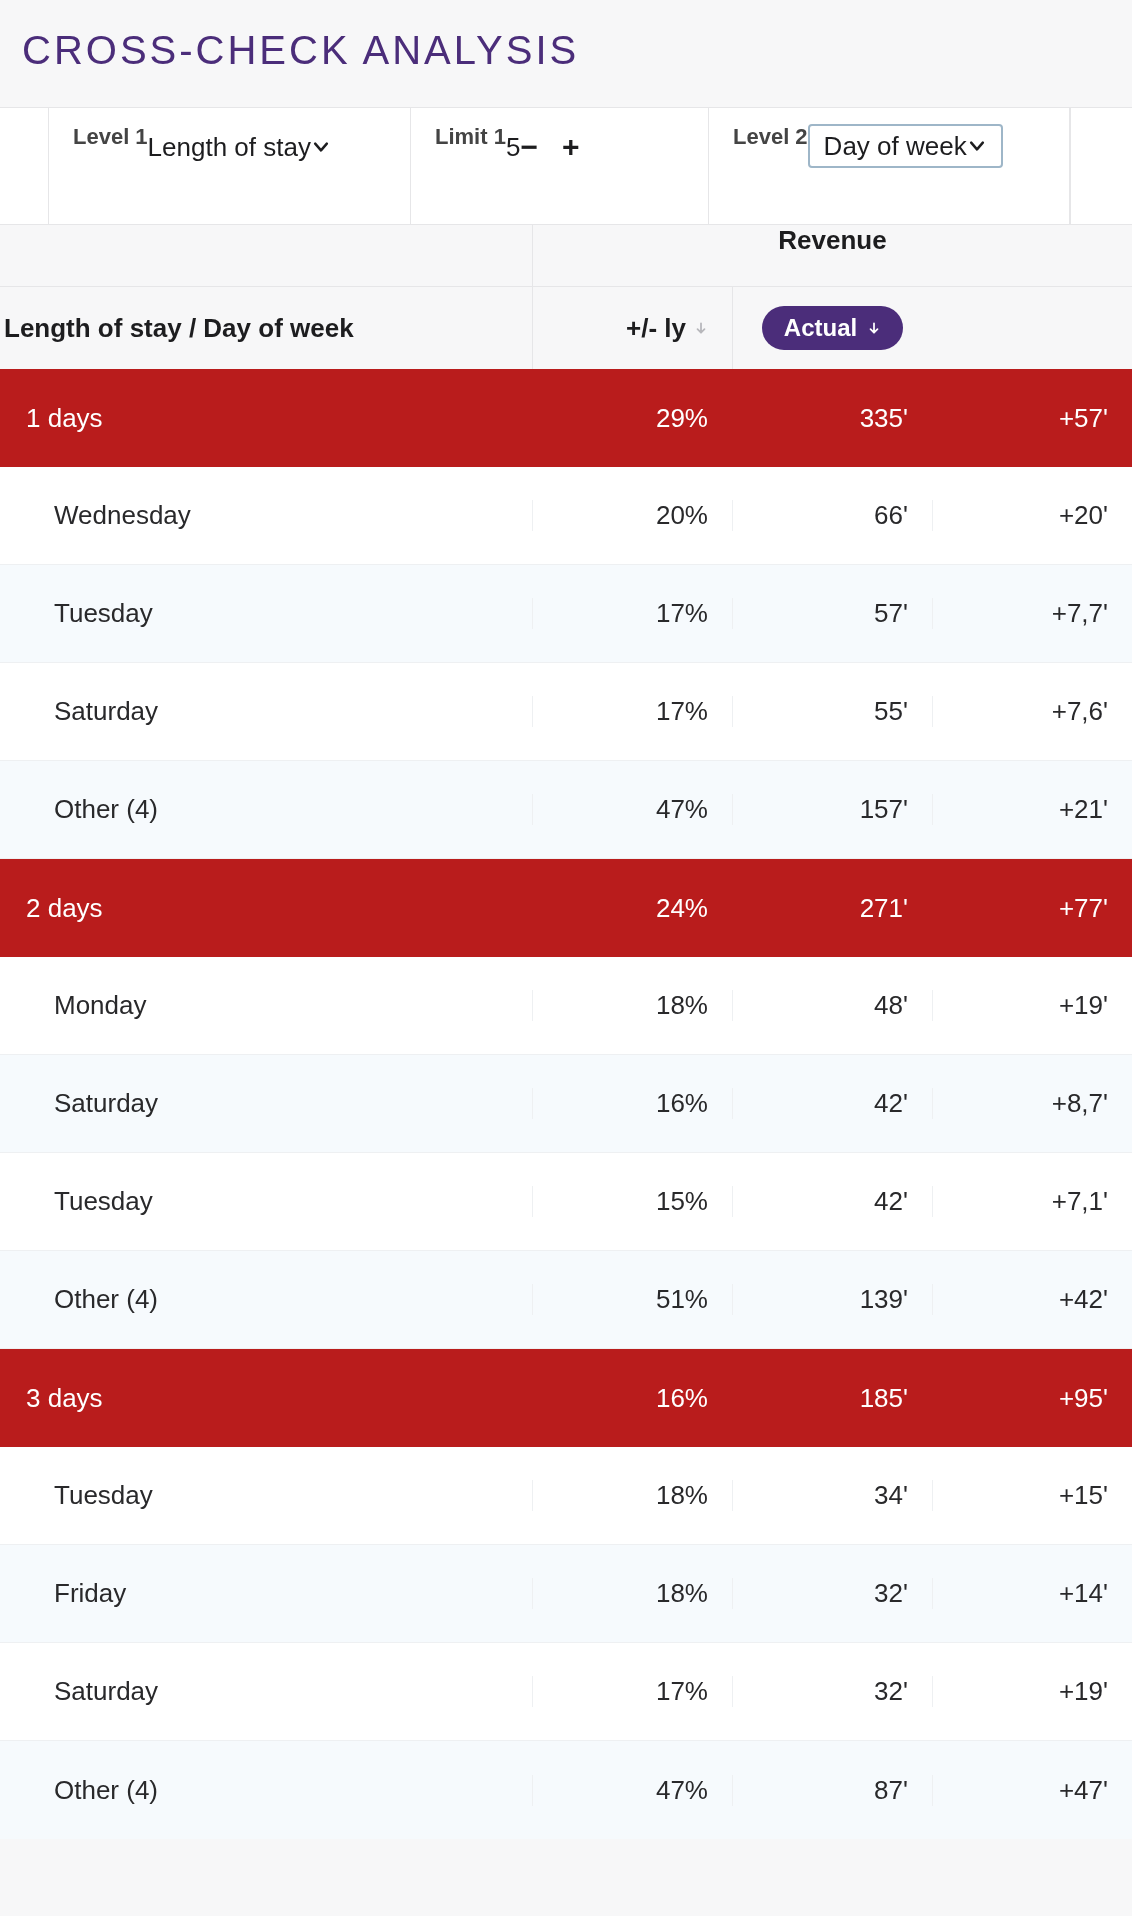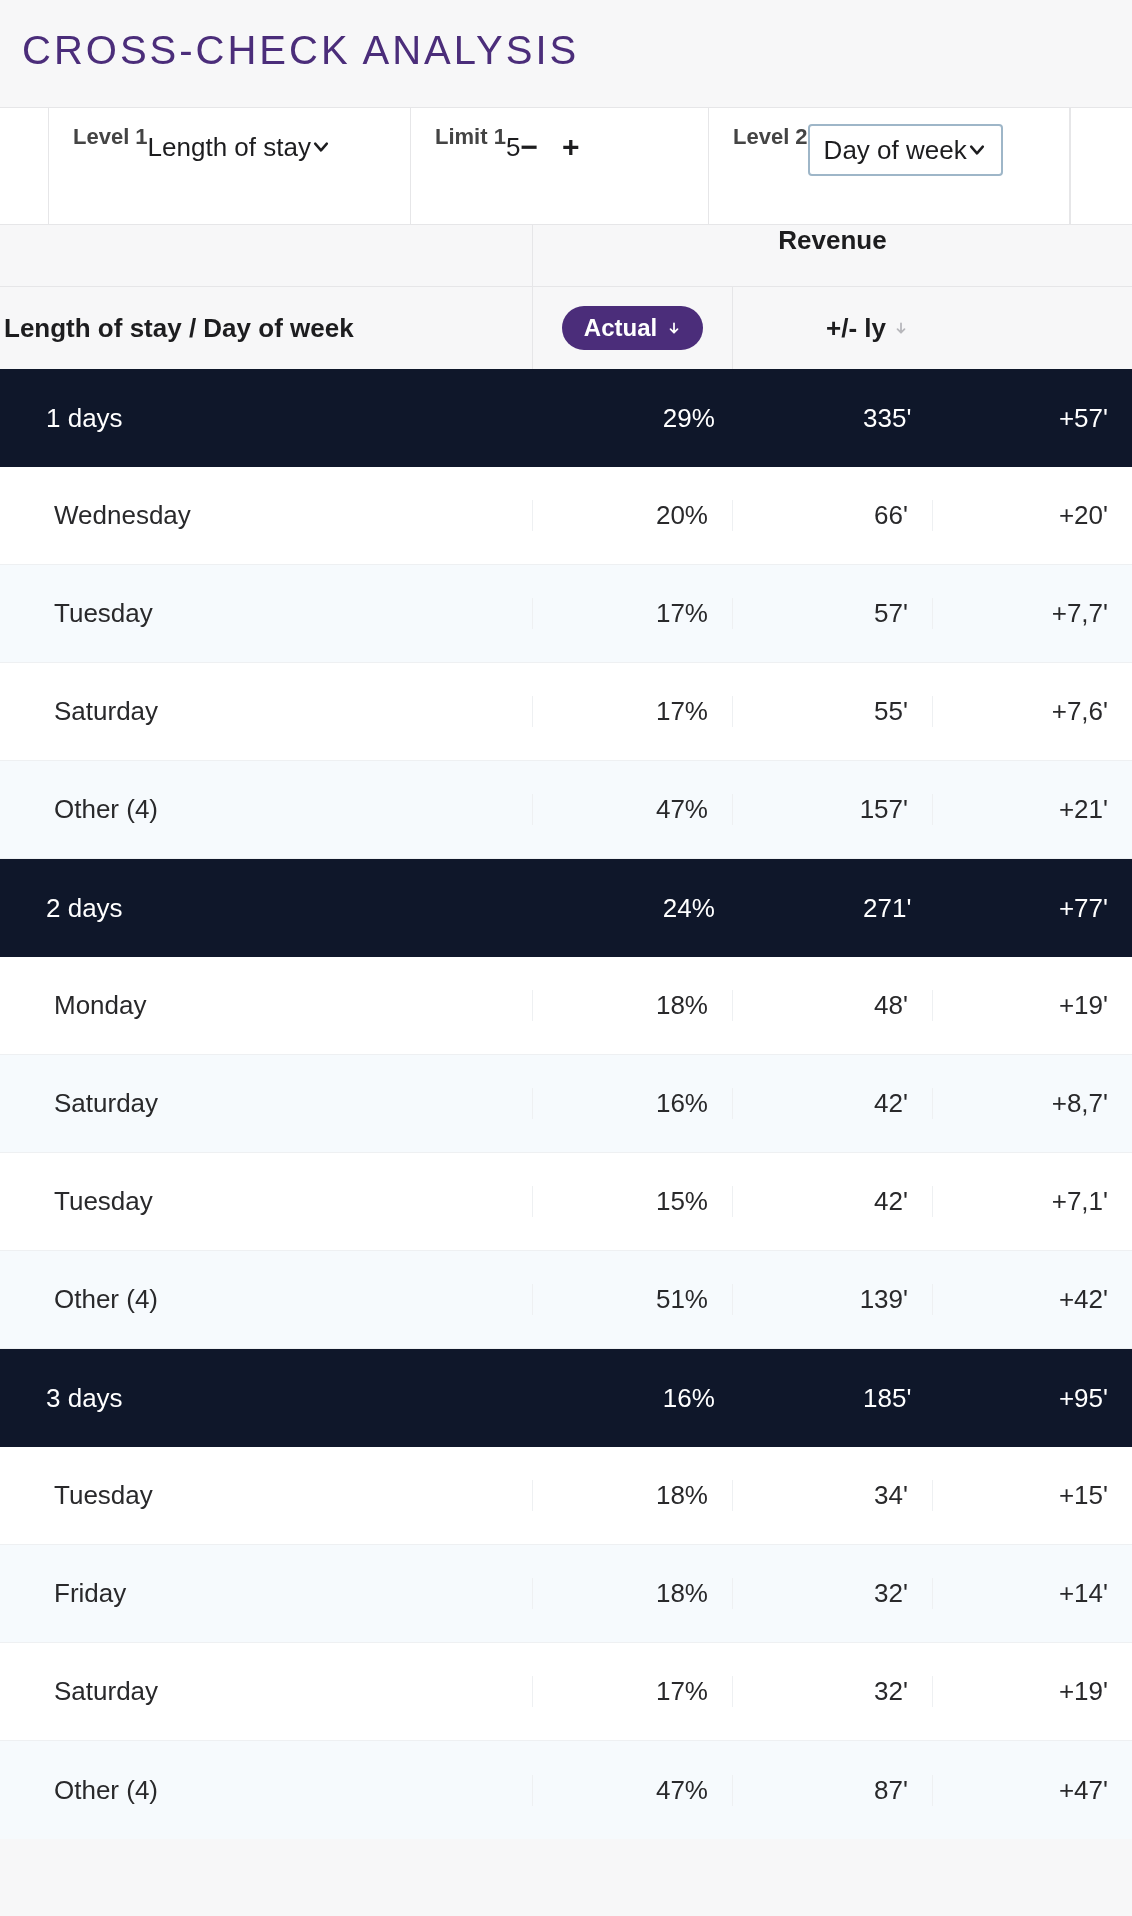--- a/index.html
+++ b/index.html
@@ -56,21 +56,21 @@
     color: #1d1d1f;
     height: 46px;
     padding: 0 6px 0 0;
   }
   .select-box {
     display: flex;
     align-items: center;
     justify-content: space-between;
     font-size: 26px;
     color: #1d1d1f;
-    height: 52px;
+    height: 44px;
     border: 2px solid #9eb6c8;
     border-radius: 4px;
     padding: 0 14px;
   }
   .chev {
     width: 20px; height: 20px; flex: 0 0 auto;
   }
   .chev svg { width: 100%; height: 100%; display:block; }
 
   .limit-row {
@@ -176,24 +176,23 @@
     width: 532px;
     padding-left: 54px;
   }
   .row .num-col {
     width: 200px;
     text-align: right;
     padding-right: 24px;
   }
 
   .row.group {
-    background: #0f172a;
+    background: #b91c1c;
     color: #ffffff;
     font-weight: 400;
-    padding-left: 20px;
   }
   .row.group .label-col { padding-left: 26px; }
   .row.group .num-col { border-left: none; }
 
   .row.child {
     background: #ffffff;
     color: #29292b;
     border-bottom: 1px solid #eef0f2;
   }
   .row.child.alt { background: #f6fafd; }
@@ -250,39 +249,39 @@
 
   <div class="thead">
     <div class="group-header-row">
       <div class="spacer-col"></div>
       <div class="rev-col">Revenue</div>
     </div>
     <div class="col-header-row">
       <div class="row-label-col">Length of stay / Day of week</div>
 
 
+      <div class="num-col">
+        <span>+/- ly</span>
+        <span class="sort-arrow muted-arrow">
+          <svg viewBox="0 0 24 24" fill="none">
+              <path d="M12 4v16M12 20l-6-6M12 20l6-6" stroke="#b7b7bb" stroke-width="3" stroke-linecap="round" stroke-linejoin="round"></path>
+            </svg>
+        </span>
+      </div>
+
       <div class="num-col actual">
         <span class="pill">
           <span>Actual</span>
           <span class="sort-arrow">
             <svg viewBox="0 0 24 24" fill="none">
                 <path d="M12 4v16M12 20l-6-6M12 20l6-6" stroke="#ffffff" stroke-width="3" stroke-linecap="round" stroke-linejoin="round"></path>
               </svg>
           </span>
         </span>
       </div>
-
-      <div class="num-col">
-        <span>+/- ly</span>
-        <span class="sort-arrow muted-arrow">
-          <svg viewBox="0 0 24 24" fill="none">
-              <path d="M12 4v16M12 20l-6-6M12 20l6-6" stroke="#b7b7bb" stroke-width="3" stroke-linecap="round" stroke-linejoin="round"></path>
-            </svg>
-        </span>
-      </div>
     </div>
   </div>
 
   <div id="tbody">
       <div class="row group">
         <div class="label-col">1 days</div>
         <div class="num-col">29%</div>
         <div class="num-col">335'</div>
         <div class="num-col">+57'</div>
       </div>

